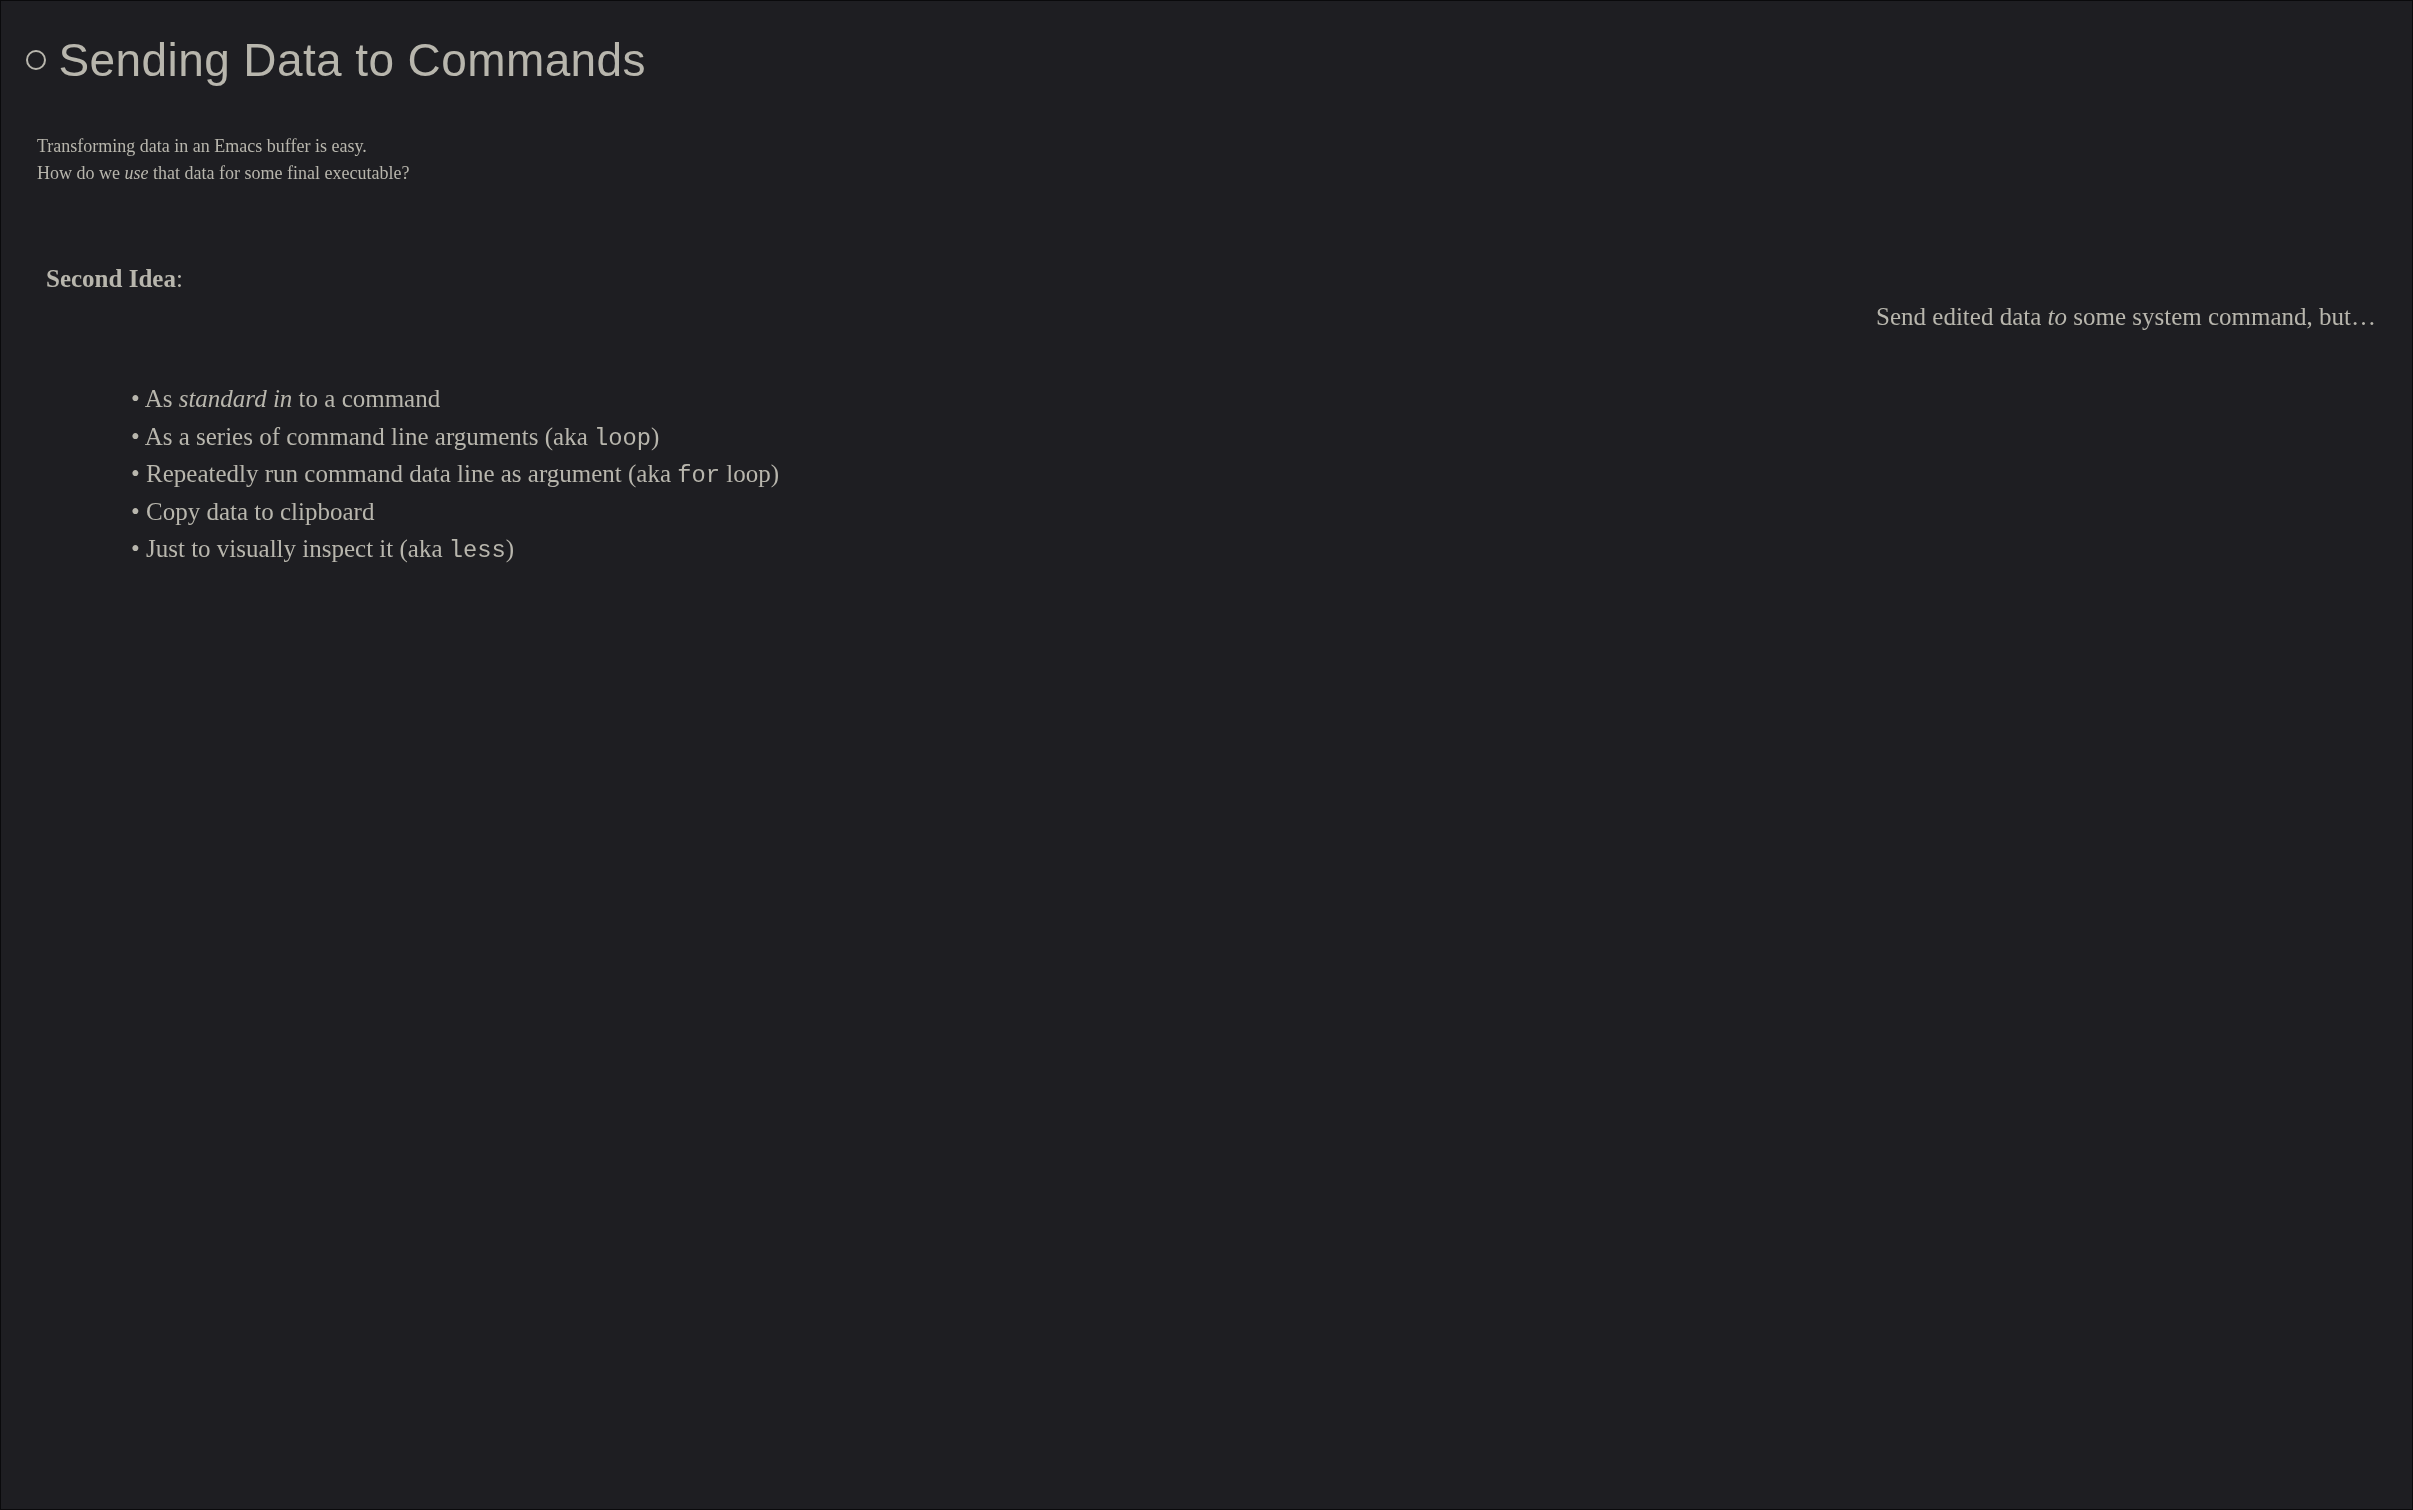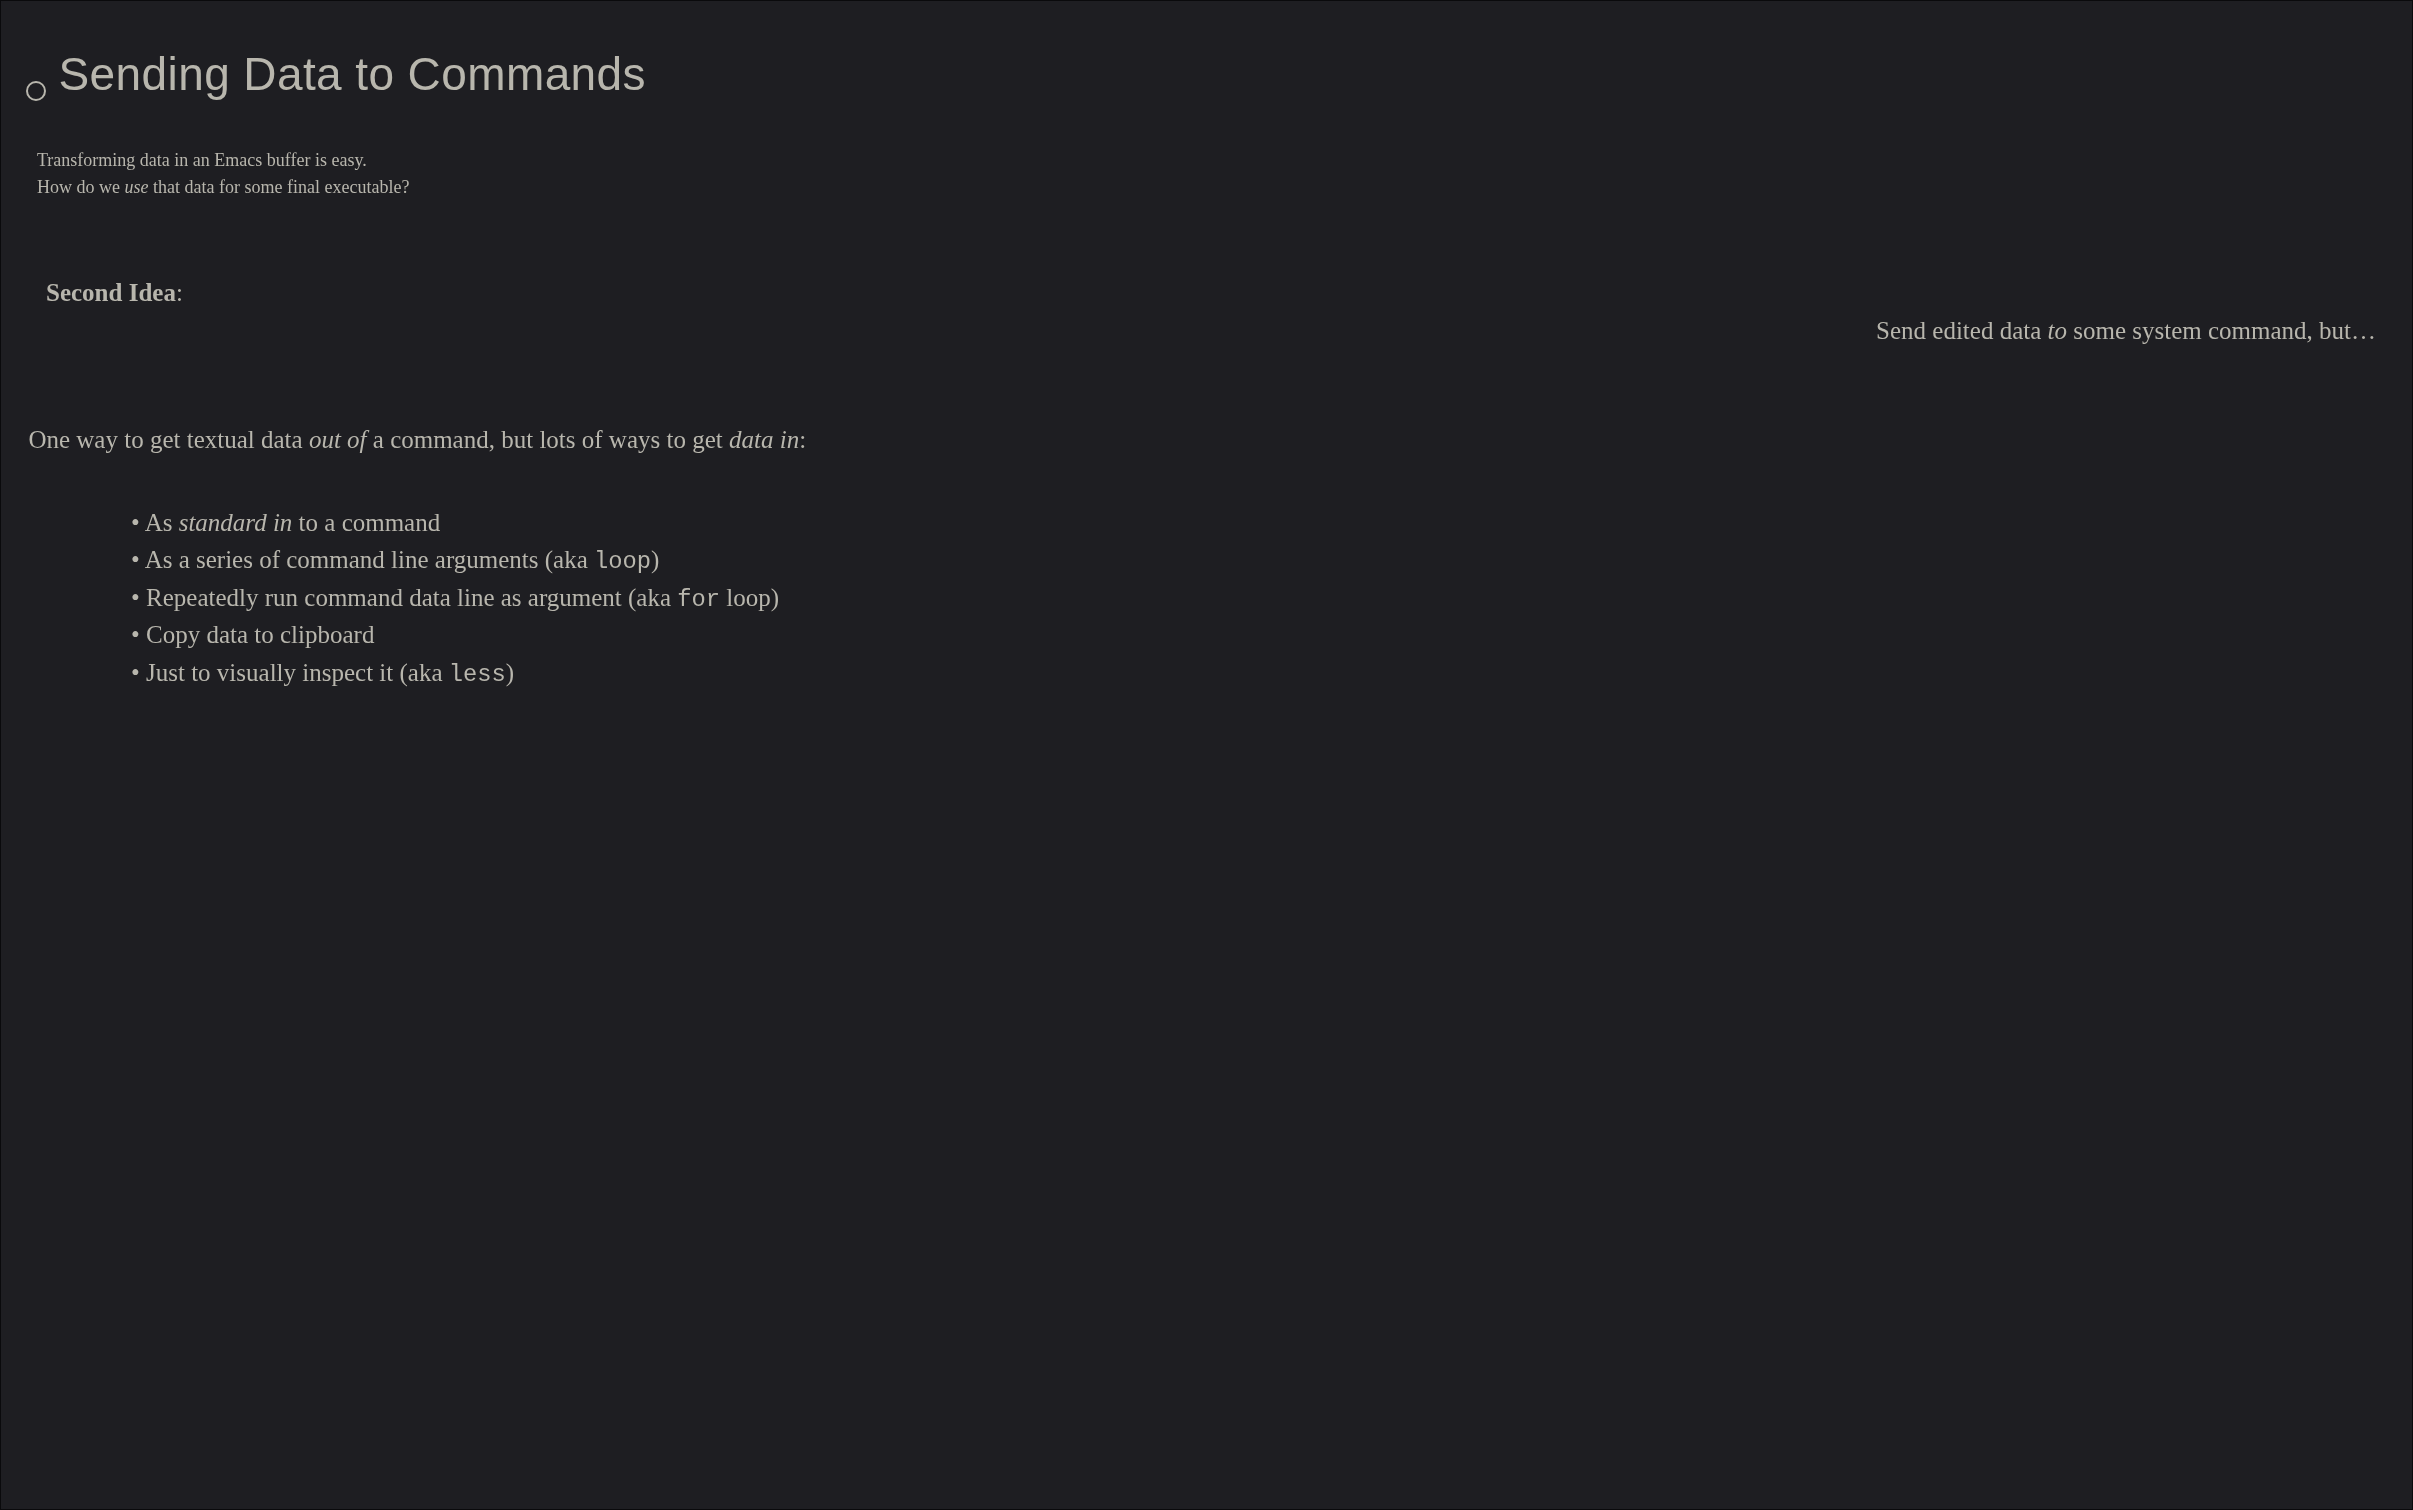--- a/index.html
+++ b/index.html
@@ -16,23 +16,23 @@
       overflow: hidden;
     }
     .slide {
       padding: 14.4px 36px;
       border: 1.4px solid #0a0a0c;
       height: 100vh;
       width: 100vw;
     }
     .heading-row {
       display: flex;
-      align-items: flex-end;
+      align-items: center;
       gap: 13px;
-      margin-top: 32px;
+      margin-top: 18px;
       margin-left: -11.5px;
     }
     .circle-icon {
       width: 20px;
       height: 20px;
       border: 2.2px solid #b8b6ad;
       border-radius: 50%;
       flex-shrink: 0;
     }
     .title {
@@ -105,23 +105,20 @@
 
   <div class="idea-block">
     <div>
       <span class="bold">Second Idea</span><span>:</span>
     </div>
     <div class="idea-body">
       <span>Send edited data </span><span class="ital">to</span><span> some system command, but…</span>
     </div>
   </div>
 
-  <div class="transition">
-    <span>One way to get textual data </span><span class="ital">out of</span><span> a command, but lots of ways to get </span><span class="ital">data in</span><span>:</span>
-  </div>
 
   <ul class="bullets">
     <li>
       <span>As </span><span class="ital">standard in</span><span> to a command</span><span class="mono"></span><span></span>
     </li>
     <li>
       <span>As a series of command line arguments (aka </span><span class="ital"></span><span></span><span class="mono">loop</span><span>)</span>
     </li>
     <li>
       <span>Repeatedly run command data line as argument (aka </span><span class="ital"></span><span></span><span class="mono">for</span><span> loop)</span>

